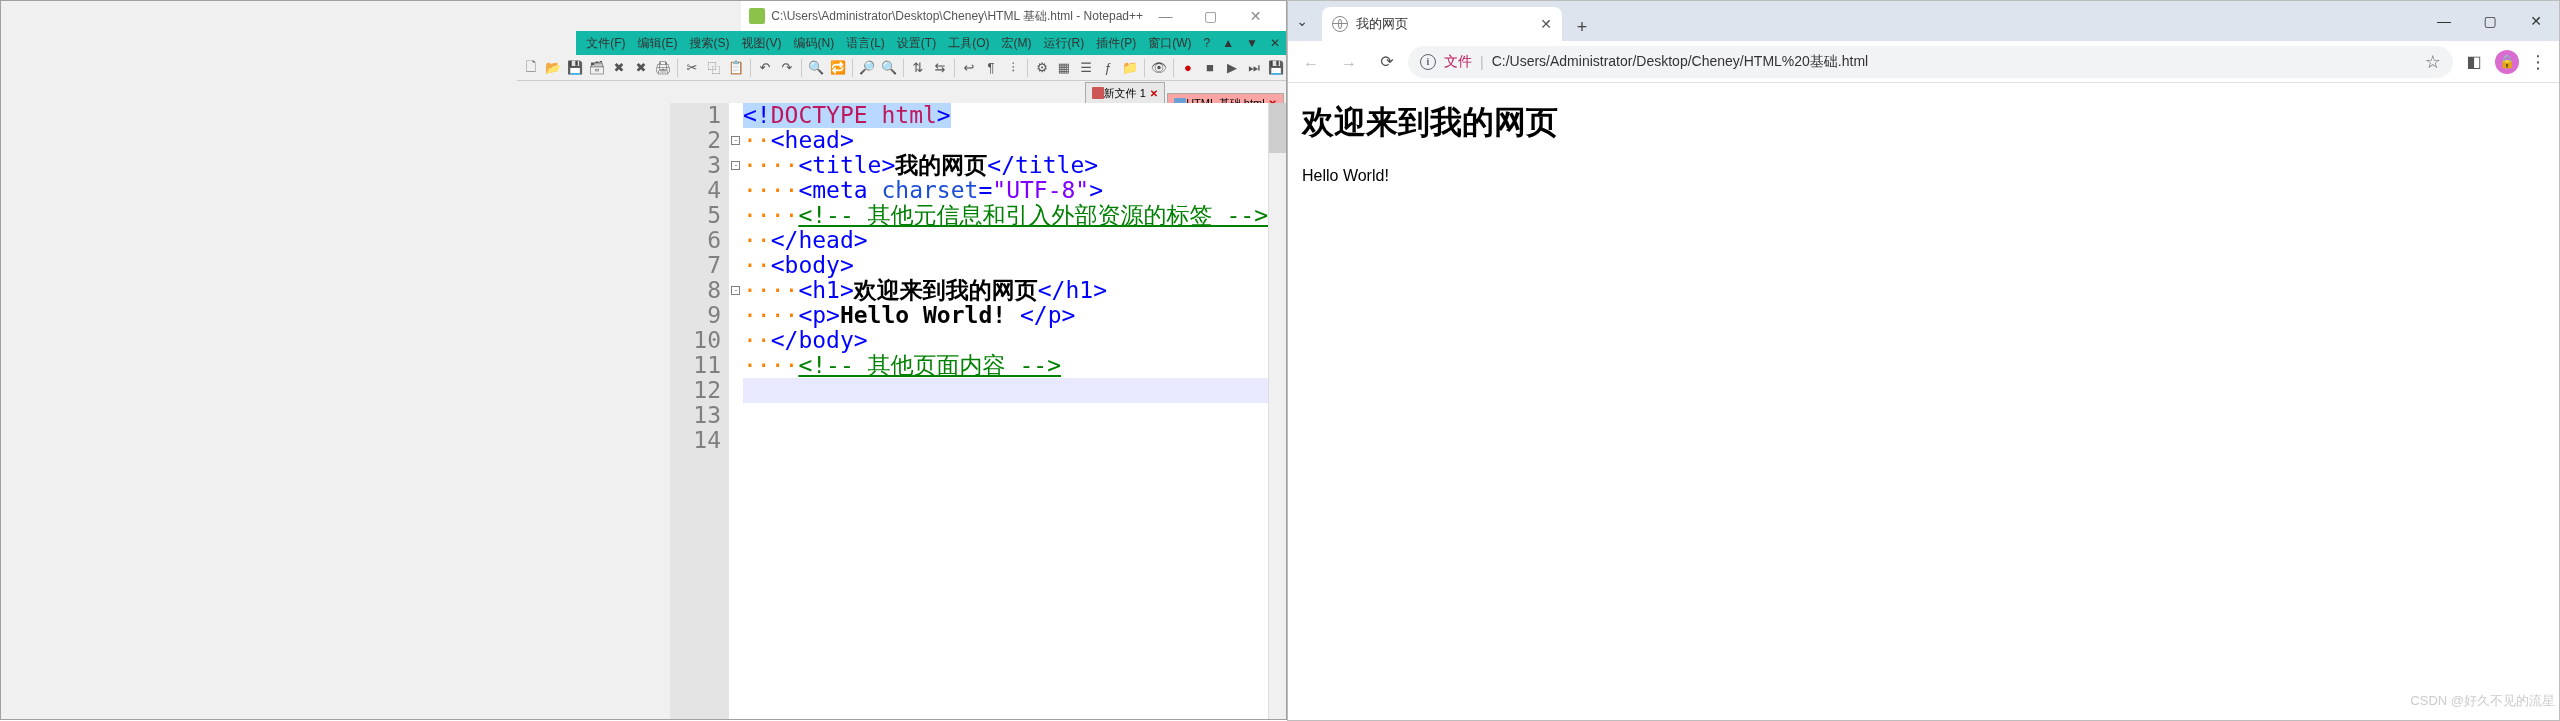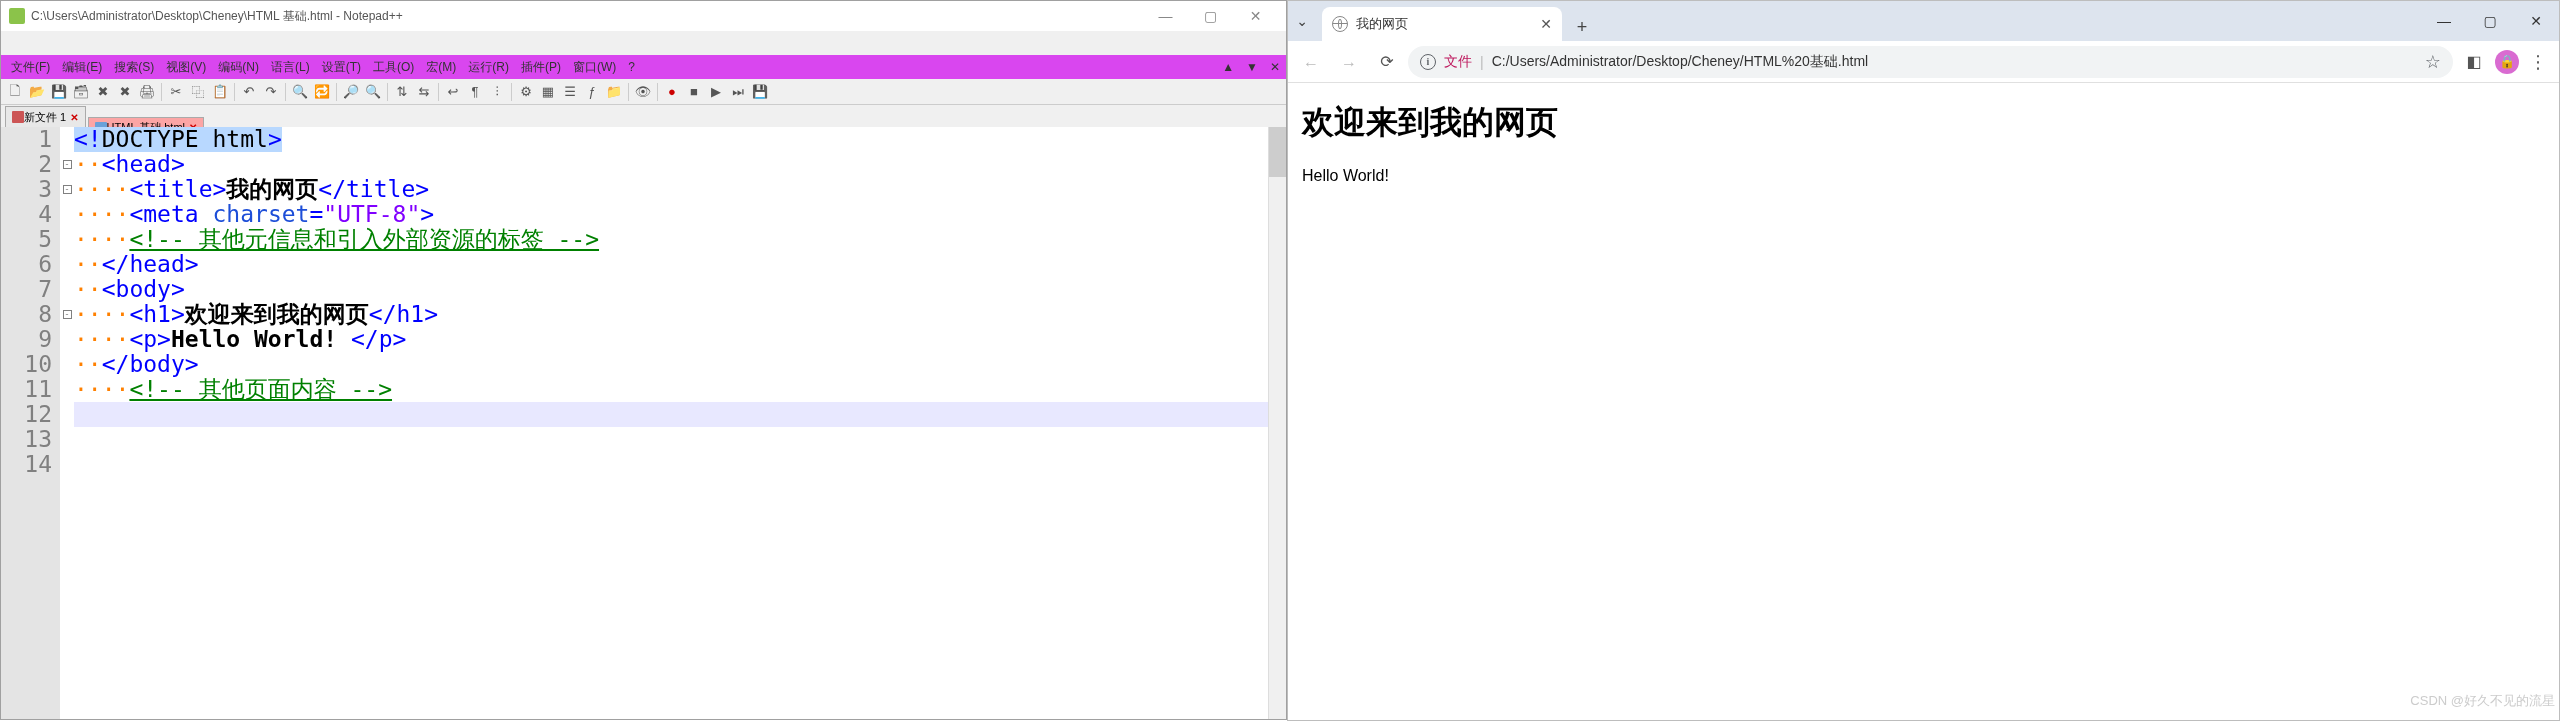--- a/index.html
+++ b/index.html
@@ -1,24 +1,24 @@
 <!DOCTYPE html>
 <html><head>
 <meta charset="utf-8">
 <style>
 * { margin: 0; padding: 0; box-sizing: border-box; }
 body { font-family: "Microsoft YaHei", sans-serif; font-size: 12px; display: flex; width: 2560px; height: 721px; background: #fff; }
 
 
-.npp { width: 1287px; height: 720px; border: 1px solid #a0a0a0; background: #f0f0f0; display: flex; flex-direction: column; }
+.npp { width: 1287px; height: 720px; border: 1px solid #a0a0a0; background: #f0f0f0; display: flex; flex-direction: column; align-items: flex-end; }
 .npp-titlebar { height: 30px; background: #fff; display: flex; align-items: center; padding: 0 8px; color: #555; font-size: 12px; }
 .npp-titlebar .icon { width: 16px; height: 16px; margin-right: 6px; background: #8bc34a; border-radius: 2px; }
 .npp-titlebar .title { flex: 1; }
 .npp-titlebar .winbtn { width: 45px; height: 28px; display: flex; align-items: center; justify-content: center; color: #888; font-size: 14px; }
-.npp-menubar { height: 24px; background: #d946ef; display: flex; align-items: center; padding-left: 4px; font-size: 12px; color: #333; margin-top: 24px; }
+.npp-menubar { height: 24px; background: #14b8a6; display: flex; align-items: center; padding-left: 4px; font-size: 12px; color: #333; }
 .npp-menubar .menu { padding: 3px 6px; }
 .npp-menubar .spacer { flex: 1; }
 .npp-toolbar { height: 26px; background: #f0f0f0; border-bottom: 1px solid #ccc; display: flex; align-items: center; padding-left: 4px; gap: 2px; }
 .npp-toolbar .tbtn { width: 20px; height: 20px; display: flex; align-items: center; justify-content: center; font-size: 13px; color: #555; }
 .npp-toolbar .sep { width: 1px; height: 18px; background: #ccc; margin: 0 2px; }
 .npp-tabs { height: 22px; background: #f0f0f0; display: flex; align-items: flex-end; padding-left: 4px; }
 .npp-tab { height: 21px; padding: 0 6px; display: flex; align-items: center; font-size: 11px; border: 1px solid #aaa; border-bottom: none; margin-right: 2px; background: #e8e8e8; }
 .npp-tab.active { background: #fca5a5; border-bottom: 1px solid #fff; position: relative; top: 11px; }
 .npp-tab .doc-icon { width: 12px; height: 12px; background: #6aa0d8; border-radius: 1px; }
 .npp-tab .x { color: #c00; font-weight: bold; font-size: 10px; margin-left: 4px; }
@@ -32,21 +32,21 @@
 .npp-code .line { height: 25px; white-space: pre; }
 .npp-code .current { background: #e8e8ff; }
 .npp-scrollbar { width: 18px; background: #f0f0f0; border-left: 1px solid #ddd; }
 .npp-scrollbar .thumb { width: 100%; height: 50px; background: #cdcdcd; }
 
 .t-tag { color: #0000ff; }
 .t-attr { color: #1d4ed8; }
 .t-str { color: #8000ff; }
 .t-comment { color: #008000; text-decoration: underline; }
 .t-text { color: #000; font-weight: bold; }
-.t-doctype-kwd { color: #000000; }
+.t-doctype-kwd { color: #be185d; }
 .t-whitespace { color: #ff8000; }
 .hl { background: #b8d8ff; }
 
 
 .chrome { flex: 1; height: 721px; border: 1px solid #bdbdbd; display: flex; flex-direction: column; background: #fff; }
 .chrome-top { height: 40px; background: #dde4ee; display: flex; align-items: center; }
 .chrome-tabspace { display: flex; align-items: flex-end; height: 100%; flex: 1; padding-left: 6px; }
 .chrome-arrow { width: 28px; text-align: center; color: #444; font-size: 14px; }
 .chrome-tab { height: 34px; width: 240px; background: #fff; border-radius: 8px 8px 0 0; display: flex; align-items: center; padding: 0 10px; gap: 8px; font-size: 13px; color: #333; }
 .chrome-tab .fav { width: 16px; height: 16px; border: 1px solid #888; border-radius: 50%; position: relative; }

